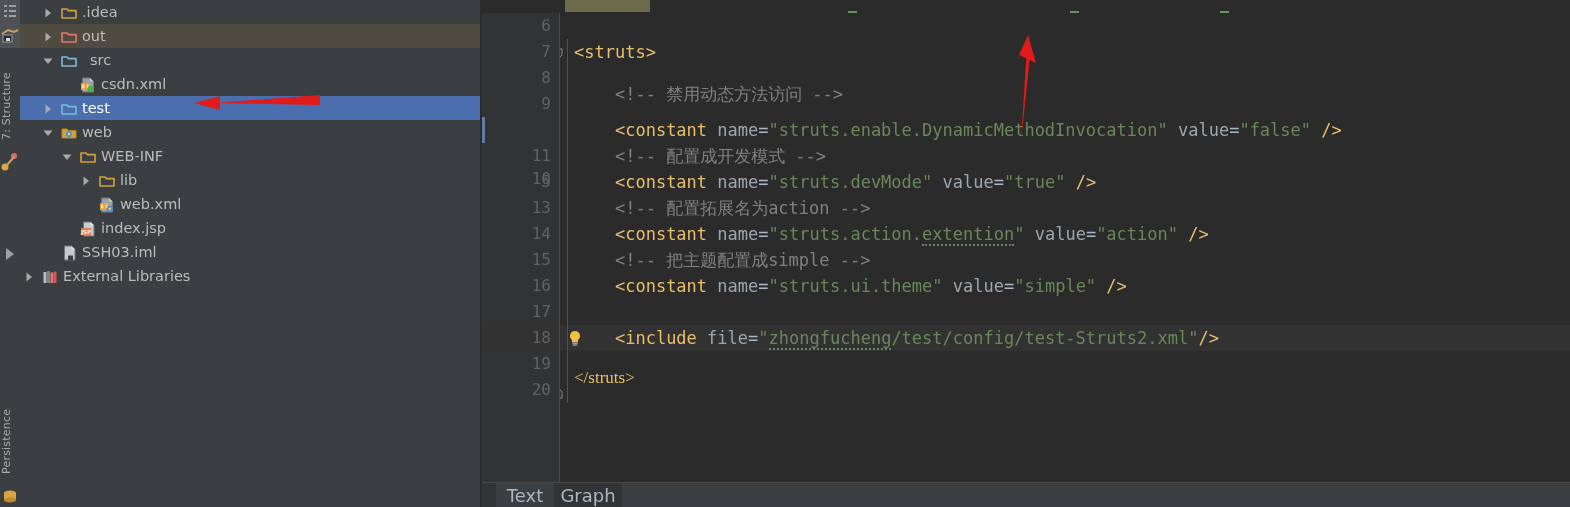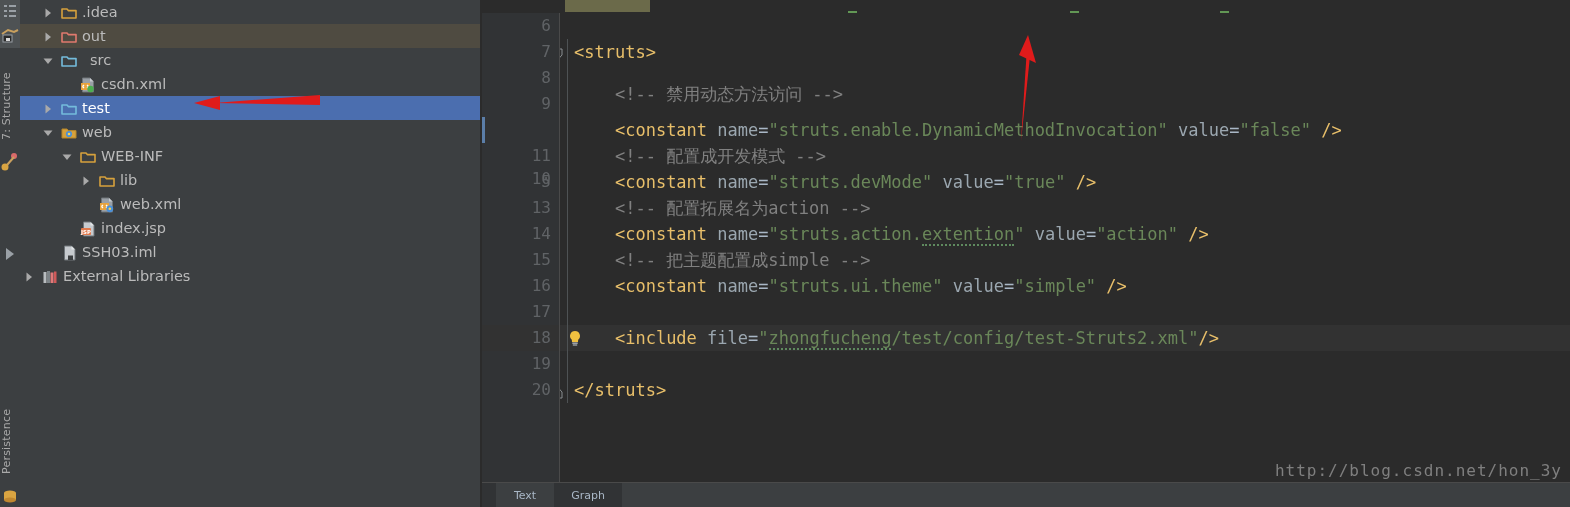--- a/index.html
+++ b/index.html
@@ -51,21 +51,21 @@
 
   .fold{position:absolute;left:0;width:12px;height:12px;}
   .indentline{position:absolute;width:1px;background:#4e5254;}
   .bulb{position:absolute;width:14px;height:16px;}
 
   .watermark{position:absolute;right:8px;bottom:2px;color:#8e8e8e;font-size:16px;
              font-family:"DejaVu Sans Mono","Liberation Mono",monospace;letter-spacing:1px;opacity:.85;}
 
   
   .botbar{position:absolute;left:482px;top:482px;width:1088px;height:25px;background:#3c3f41;border-top:1px solid #4a4a4a;}
-  .btab{position:absolute;top:0;height:25px;line-height:25px;color:#a9b7c6;font-size:11px;text-align:center;}
+  .btab{position:absolute;top:0;height:25px;line-height:25px;color:#a9b7c6;font-size:18px;text-align:center;}
   .btab.active{background:#3c3f41;}
   .btab.inactive{background:#313335;}
   .btabstub{position:absolute;left:0;top:0;width:14px;height:25px;background:#313335;}
 </style>
 </head>
 <body>
 
 <div id="app">
 
   <div class="toolstrip">
@@ -303,31 +303,30 @@
               <path d="M7 1 a5 5 0 0 1 3.2 8.8 L10 12 L4 12 L3.8 9.8 A5 5 0 0 1 7 1 Z" fill="#f0c040"></path>
               <rect x="4.3" y="12.4" width="5.4" height="1.6" fill="#9aa0a6"></rect>
               <rect x="4.8" y="14.3" width="4.4" height="1.4" fill="#9aa0a6"></rect>
             </svg></div>
           <div class="cline" style="top: 312px; left: 14px;"><span class="tok-plain">    </span><span class="tok-tag">&lt;include</span><span class="tok-plain"> </span><span class="tok-attr">file</span><span class="tok-eq">=</span><span class="tok-str">"</span><span class="tok-str squig">zhongfucheng</span><span class="tok-str">/test/config/test-Struts2.xml"</span><span class="tok-tag">/&gt;</span></div>
           <div class="cline" style="top: 338px; left: 14px;"></div>
           <div class="fold" style="top: 371px; left: -8px;"><svg width="11" height="13" viewBox="0 0 11 13">
               <path d="M5.5 1 L10 6 L10 12 L1 12 L1 6 Z" fill="none" stroke="#8a8f92" stroke-width="1"></path>
               <rect x="3" y="8" width="5" height="1.3" fill="#8a8f92"></rect>
             </svg></div>
-          <div class="cline" style="top: 364px; left: 14px;"><span class="tok-tag">&lt;/struts&gt;</span></div>
+          <div class="cline" style="top: 352px; left: 14px; font-family: Liberation Serif, serif;"><span class="tok-tag">&lt;/struts&gt;</span></div>
         </div>
       <div class="indentline" style="left:7px;top:26px;height:364px;"></div>
 
       <svg width="70" height="110" viewBox="0 0 70 110" style="position:absolute;left:415px;top:20px;pointer-events:none;">
         <path d="M46 108 L56 14 L52 14 Z" fill="#e01b1b"></path>
         <path d="M53 2 L61 30 L44 22 Z" fill="#e01b1b"></path>
       </svg>
     </div>
 
-    <div class="watermark">http://blog.csdn.net/hon_3y</div>
   </div>
 
   <div class="botbar">
     <div class="btabstub"></div>
     <div class="btab active" style="left:14px;width:58px;">Text</div>
     <div class="btab inactive" style="left:72px;width:68px;">Graph</div>
   </div>
 
 </div>
 

